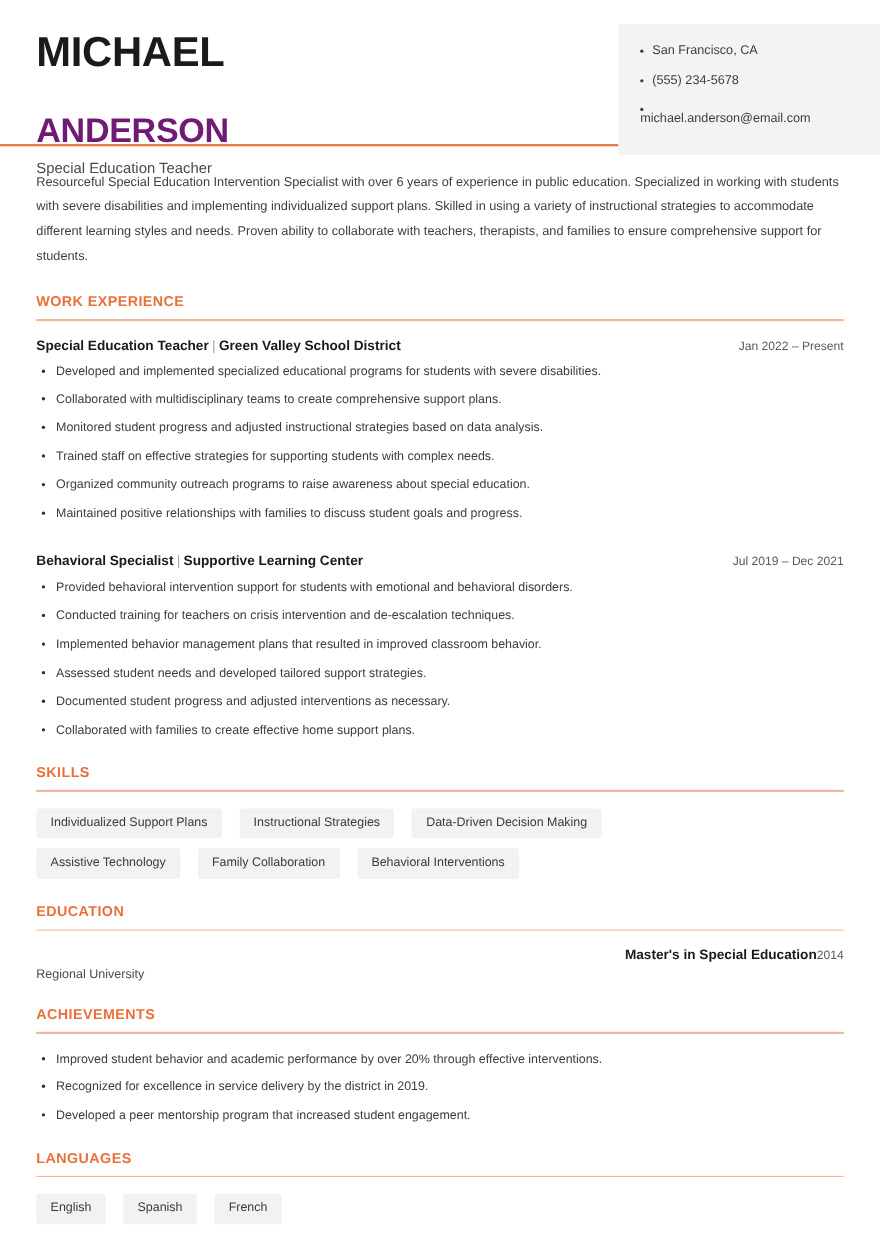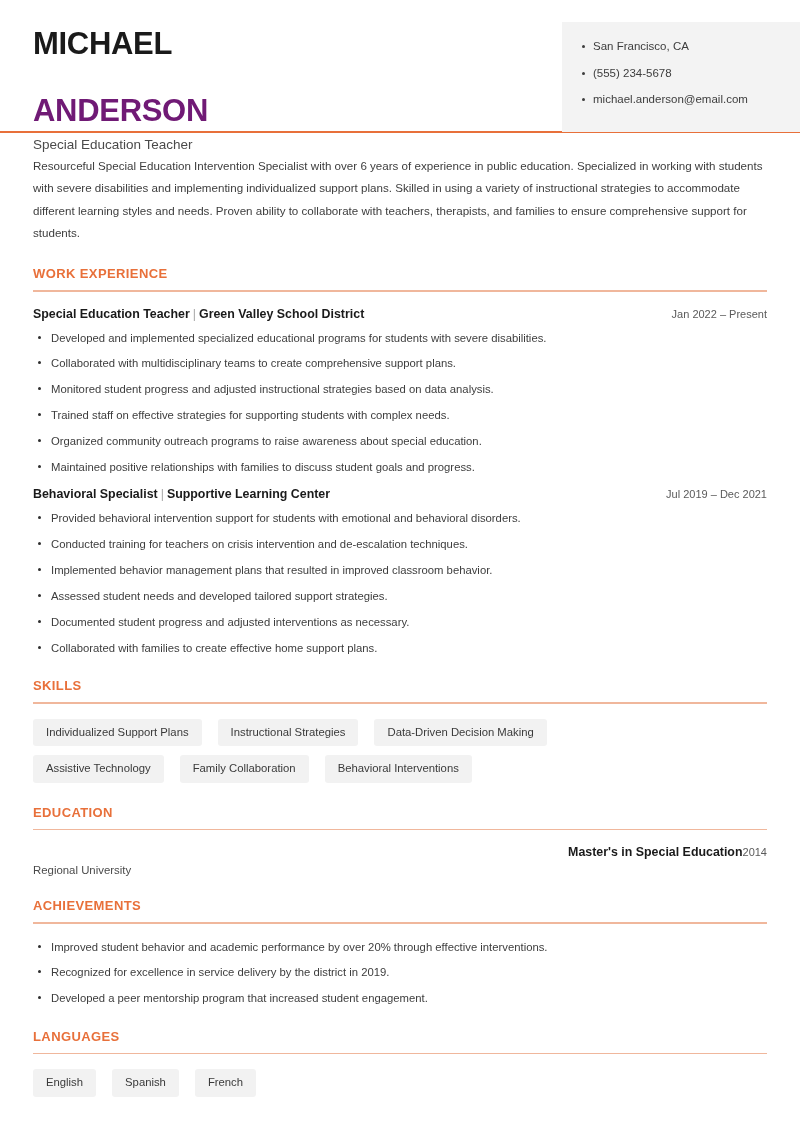--- a/index.html
+++ b/index.html
@@ -27,21 +27,21 @@
     display: flex;
     align-items: flex-start;
     justify-content: space-between;
     padding: 22px 0 0 0;
     height: 131px;
   }
 
   .header-left { padding-left: 33px; padding-top: 5px; }
 
   .name-first {
-    font-size: 31px;
+    font-size: 38px;
     font-weight: bold;
     letter-spacing: -0.3px;
     color: #1a1a1a;
     line-height: 1.12;
   }
 
   .name-last {
     font-size: 31px;
     font-weight: bold;
     letter-spacing: -0.3px;
@@ -66,21 +66,21 @@
   }
 
   .contact-item {
     display: flex;
     align-items: flex-start;
     font-size: 11.5px;
     color: #3d3d3d;
     line-height: 1.35;
     margin-bottom: 11px;
   }
-  .contact-item:last-child { margin-bottom: 10px; }
+  .contact-item:last-child { margin-bottom: 10px; flex-direction: column; }
 
   .contact-dot {
     flex: 0 0 auto;
     width: 3px;
     height: 3px;
     border-radius: 50%;
     background: #3d3d3d;
     margin: 6px 8px 0 0;
   }
 
@@ -114,21 +114,21 @@
 
   .section-rule {
     margin-top: 9px;
     height: 1.5px;
     background: #f0b79c;
     width: 100%;
   }
 
   
   .entry { margin-top: 15px; }
-  .entry + .entry { margin-top: 12px; }
+  .entry + .entry { margin-top: 28px; }
 
   .entry-head {
     display: flex;
     align-items: baseline;
     justify-content: space-between;
   }
 
   .entry-title {
     font-size: 12.4px;
     font-weight: bold;

